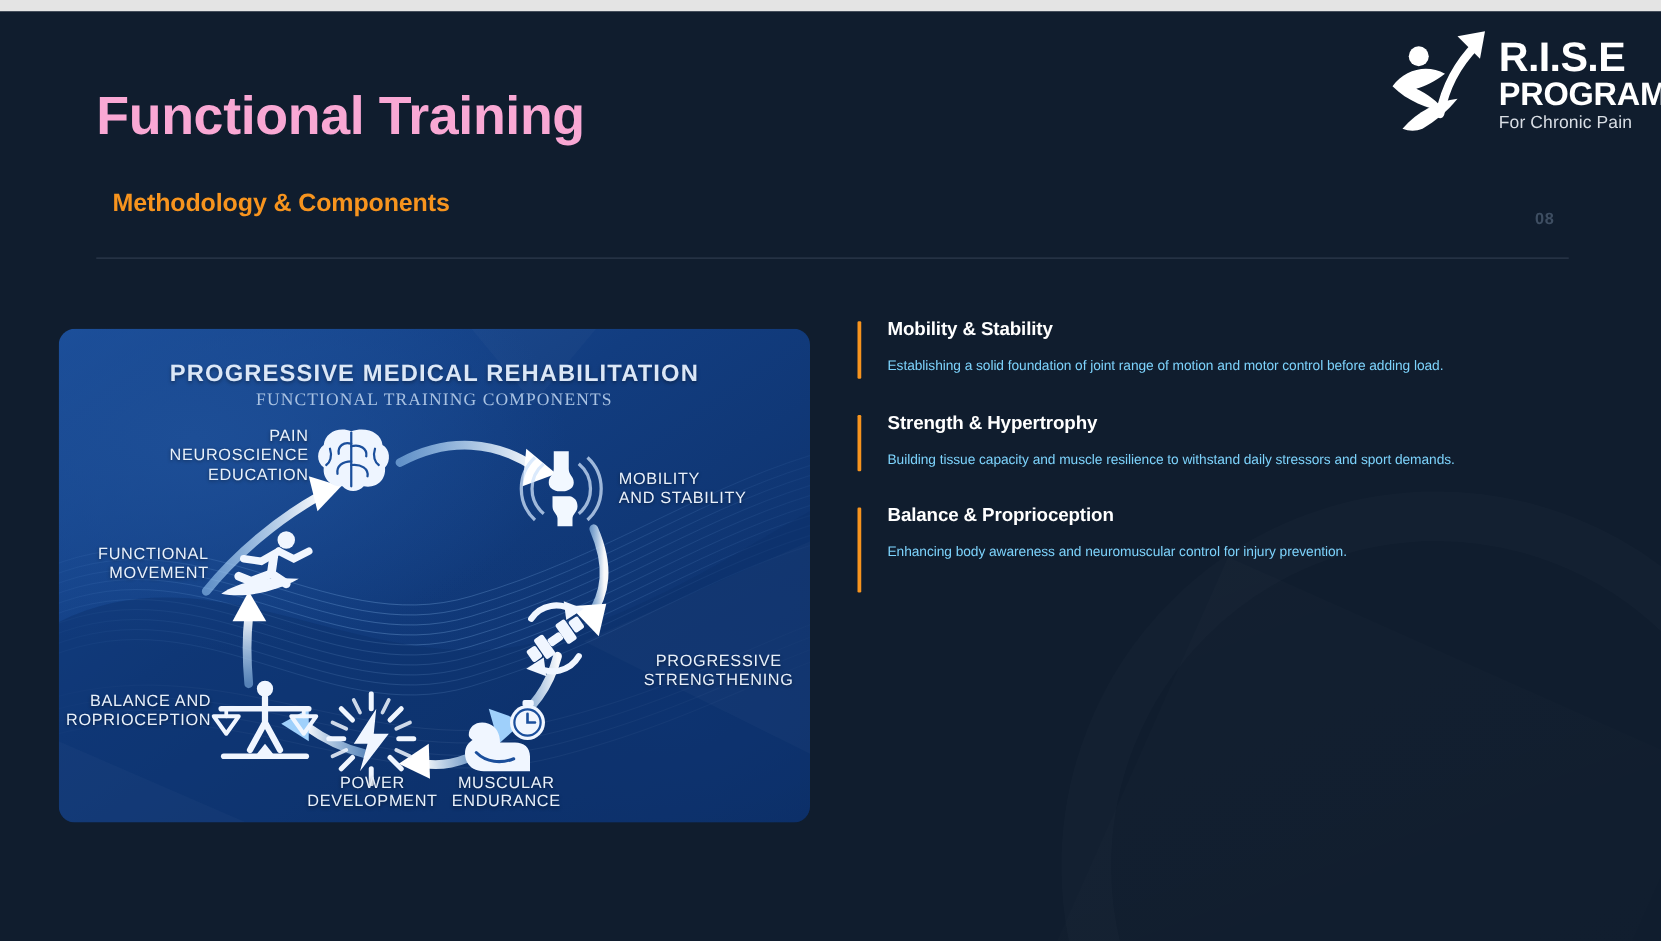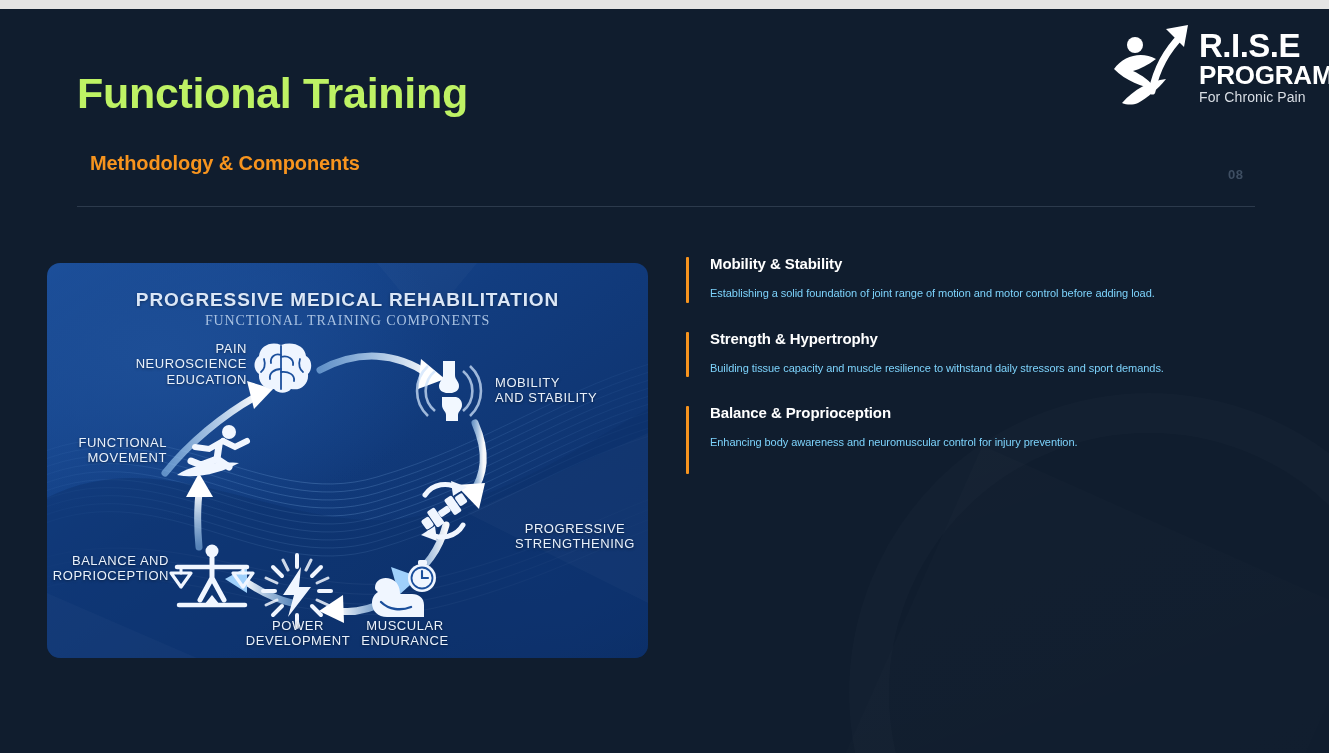--- a/index.html
+++ b/index.html
@@ -55,21 +55,21 @@
     pointer-events: none;
   }
 
   
   .slide-title {
     position: absolute;
     left: 77px;
     top: 62px;
     font-size: 43px;
     font-weight: bold;
-    color: #bef264;
+    color: #f9a8d4;
     letter-spacing: -0.3px;
     line-height: 1.05;
     white-space: nowrap;
   }
   .slide-subtitle {
     position: absolute;
     left: 90px;
     top: 143px;
     font-size: 20px;
     font-weight: bold;

